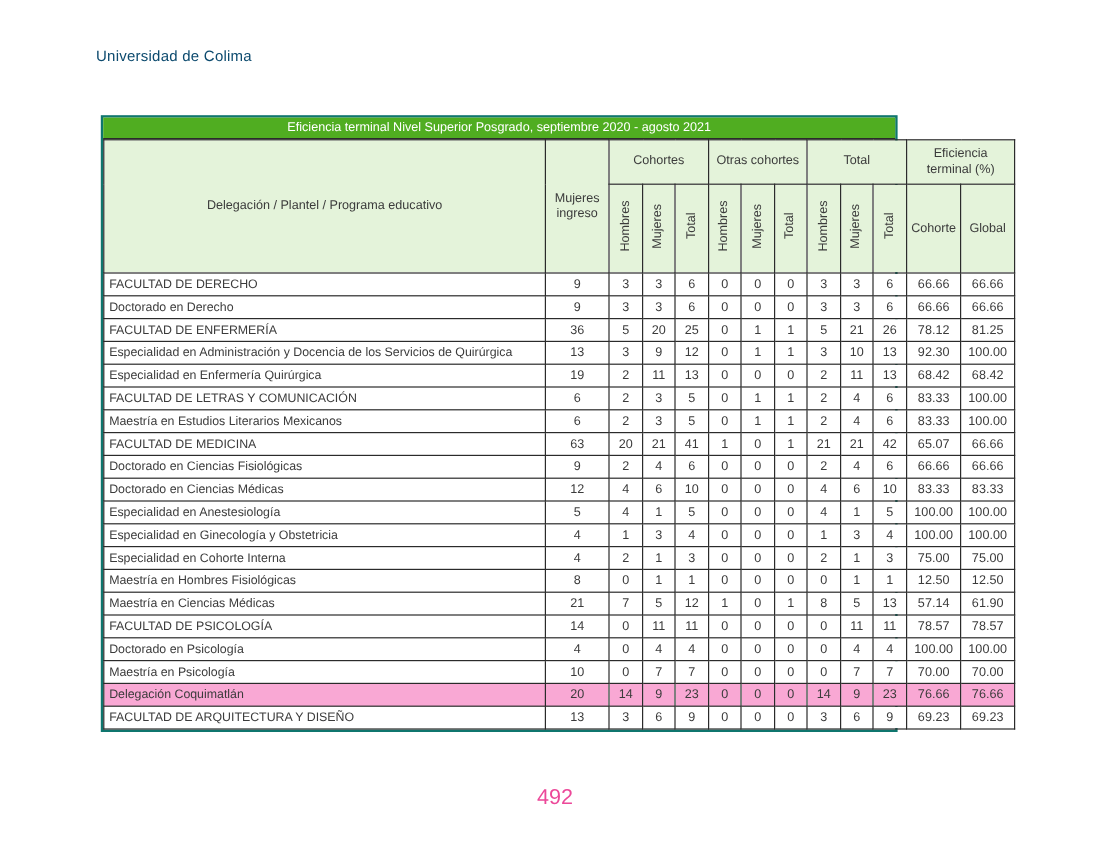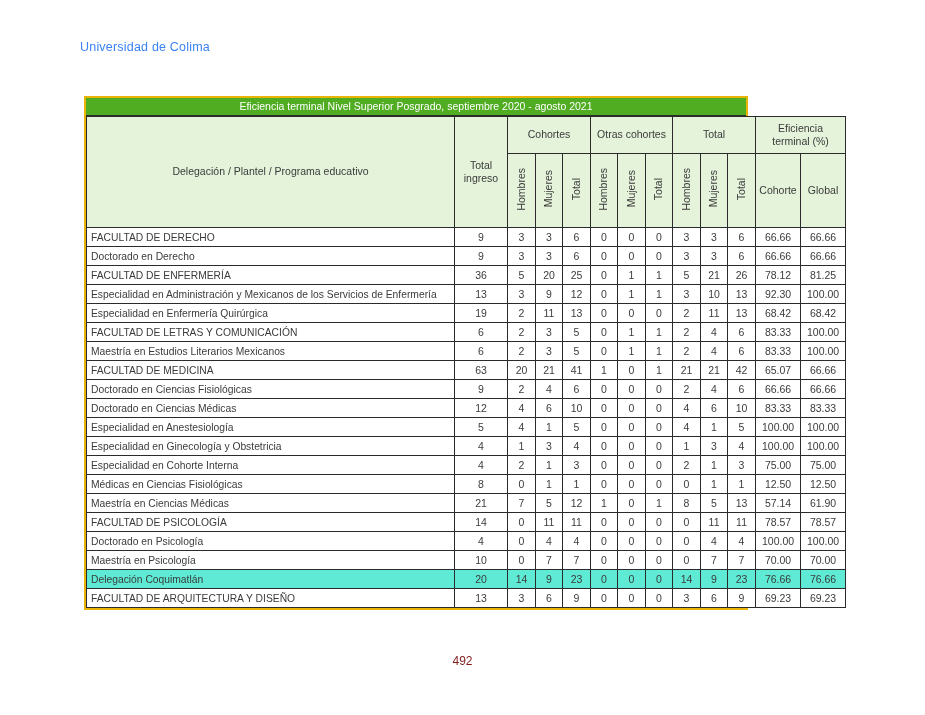--- a/index.html
+++ b/index.html
@@ -7,25 +7,25 @@
   .page {
     position:relative;
     width:925px; height:715px;
     background:#ffffff;
     font-family:"Liberation Sans", sans-serif;
     color:#3b3b3b;
     overflow:hidden;
   }
   .uni-header {
     position:absolute; left:80px; top:40px;
-    font-size:12.5px; letter-spacing:0.2px; color:#3b82f6;
+    font-size:12.5px; letter-spacing:0.2px; color:#0c4a6e;
   }
   .table-container {
     position:absolute; left:84px; top:96px; width:664px;
-    border:2px solid #eab308;
+    border:2px solid #0f766e;
   }
   .title-bar {
     background:#50ad21; color:#ffffff;
     text-align:center; font-size:10.5px;
     padding:2px 0 3px 0;
     border-bottom:1px solid #2b2b2b;
   }
   table {
     border-collapse:collapse; width:100%;
     table-layout:fixed; font-size:10.5px; color:#3b3b3b;
@@ -42,24 +42,24 @@
     display:inline-block;
     writing-mode:vertical-rl;
     transform:rotate(180deg);
     white-space:nowrap;
     font-size:10.5px;
     padding:2px 0;
   }
   tbody td { height:19px; background:#ffffff; }
   td.program { text-align:left; padding:0 3px 0 4px; white-space:nowrap; font-size:10.3px;margin-left:12px; }
   td.num { text-align:center; font-size:10.5px; }
-  tr.highlight td { background:#5eead4; }
+  tr.highlight td { background:#f9a8d4; }
   .page-number {
     position:absolute; left:0; right:0; top:654px;
-    text-align:center; font-size:12px; color:#7f1d1d;
+    text-align:center; font-size:18px; color:#ec4899;
   }
 </style>
 </head>
 <body>
 
 <div class="page">
 
   <div class="uni-header">Universidad de Colima</div>
 
   <div class="table-container">
@@ -76,21 +76,21 @@
           <col style="width:27px">
         <col style="width:28px">
           <col style="width:27px">
           <col style="width:28px">
         <col style="width:45px">
           <col style="width:45px">
       </colgroup>
       <thead>
         <tr>
           <th rowspan="2">Delegación / Plantel / Programa educativo</th>
-          <th rowspan="2" style="padding:0 3px;">Total ingreso</th>
+          <th rowspan="2" style="padding:0 3px;">Mujeres ingreso</th>
           <th colspan="3" class="group-row">Cohortes</th>
           <th colspan="3" class="group-row">Otras cohortes</th>
           <th colspan="3" class="group-row">Total</th>
           <th colspan="2" class="group-row">Eficiencia terminal (%)</th>
         </tr>
         <tr>
           <th class="sub-row rot"><span>Hombres</span></th>
           <th class="sub-row rot"><span>Mujeres</span></th>
           <th class="sub-row rot"><span>Total</span></th>
           <th class="sub-row rot"><span>Hombres</span></th>
@@ -143,21 +143,21 @@
             <td class="num">0</td>
             <td class="num">1</td>
             <td class="num">1</td>
             <td class="num">5</td>
             <td class="num">21</td>
             <td class="num">26</td>
             <td class="num">78.12</td>
             <td class="num">81.25</td>
           </tr>
           <tr>
-            <td class="program">Especialidad en Administración y Mexicanos de los Servicios de Enfermería</td>
+            <td class="program">Especialidad en Administración y Docencia de los Servicios de Quirúrgica</td>
             <td class="num">13</td>
             <td class="num">3</td>
             <td class="num">9</td>
             <td class="num">12</td>
             <td class="num">0</td>
             <td class="num">1</td>
             <td class="num">1</td>
             <td class="num">3</td>
             <td class="num">10</td>
             <td class="num">13</td>
@@ -293,21 +293,21 @@
             <td class="num">0</td>
             <td class="num">0</td>
             <td class="num">0</td>
             <td class="num">2</td>
             <td class="num">1</td>
             <td class="num">3</td>
             <td class="num">75.00</td>
             <td class="num">75.00</td>
           </tr>
           <tr>
-            <td class="program">Médicas en Ciencias Fisiológicas</td>
+            <td class="program">Maestría en Hombres Fisiológicas</td>
             <td class="num">8</td>
             <td class="num">0</td>
             <td class="num">1</td>
             <td class="num">1</td>
             <td class="num">0</td>
             <td class="num">0</td>
             <td class="num">0</td>
             <td class="num">0</td>
             <td class="num">1</td>
             <td class="num">1</td>

